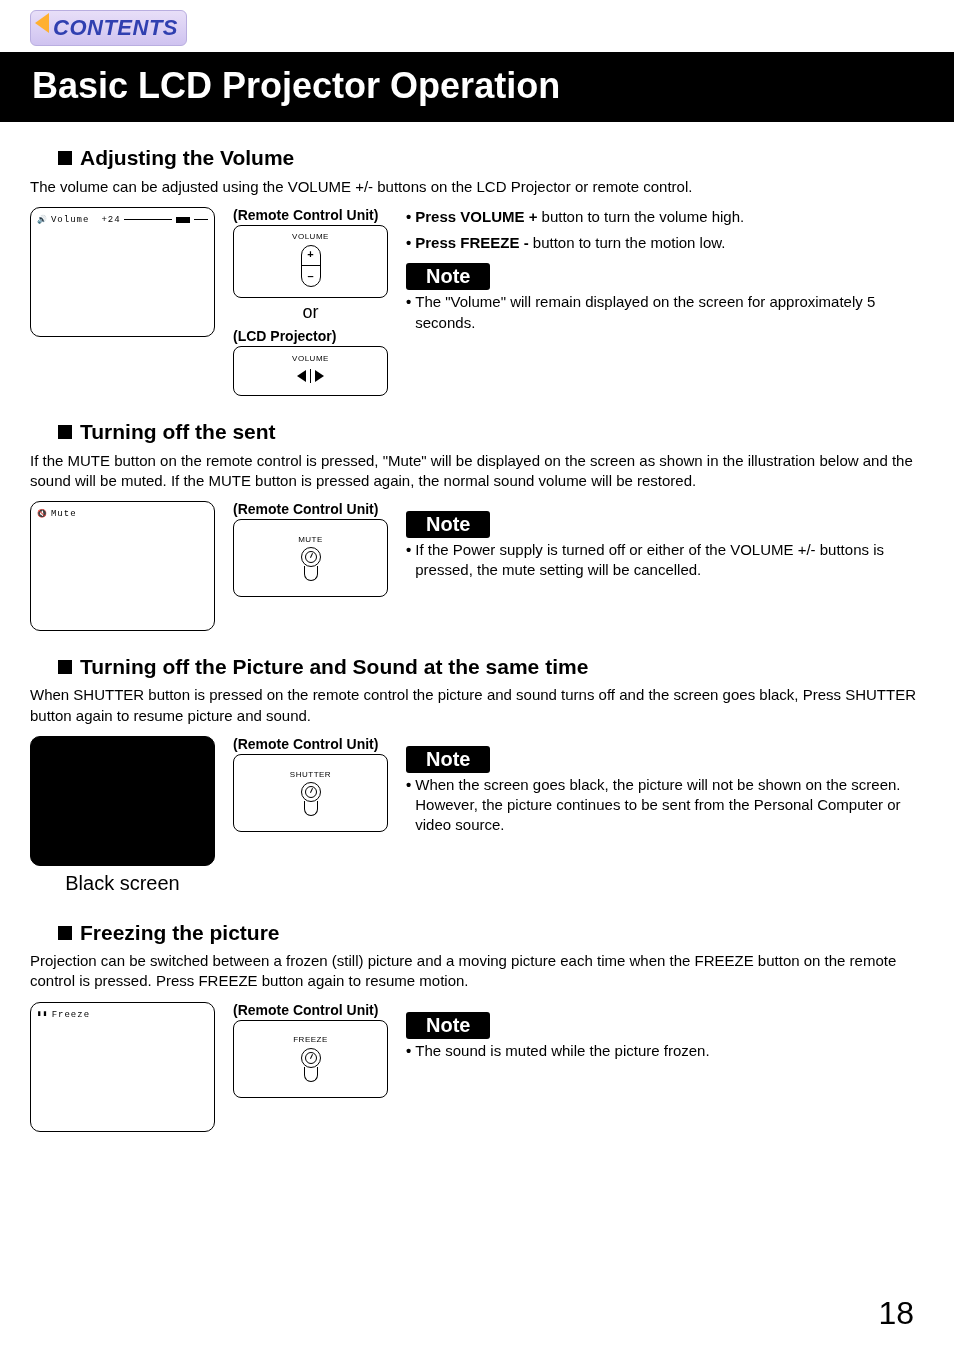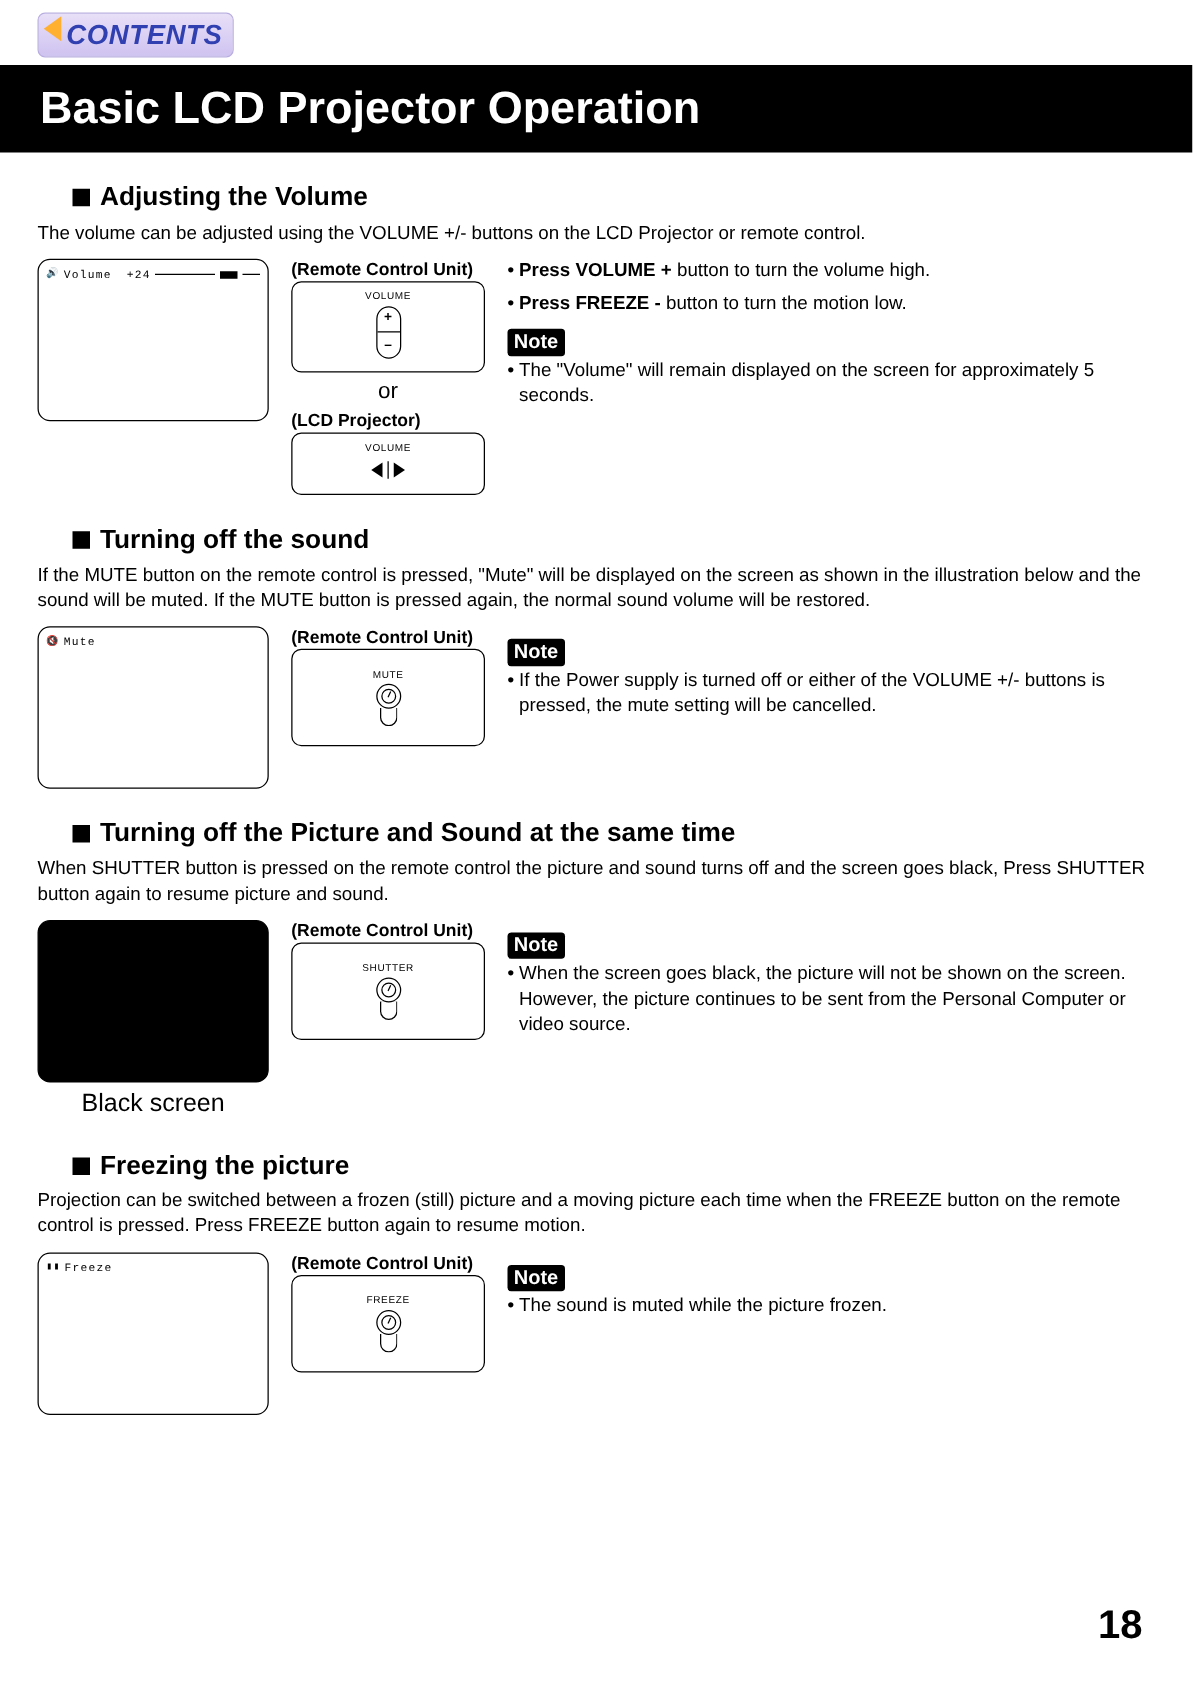--- a/index.html
+++ b/index.html
@@ -130,34 +130,34 @@
   .lcd-vol .tri-l, .lcd-vol .tri-r { width:0;height:0; }
   .lcd-vol .tri-l { border-top:6px solid transparent; border-bottom:6px solid transparent; border-right:9px solid #000;}
   .lcd-vol .tri-r { border-top:6px solid transparent; border-bottom:6px solid transparent; border-left:9px solid #000;}
   .info-col { flex: 1; }
   .bullet-line { display:flex; gap:4px; margin-bottom:6px; }
   .bullet-line .dot { font-weight:bold; }
   .note-tag {
     display:inline-block;
     background:#000; color:#fff;
     font-weight:bold;
-    padding: 0 5px;
+    padding: 0 20px;
     border-radius:3px;
-    font-size:16px;
+    font-size:20px;
     margin: 4px 0 2px;
     text-align: right;
   }
   .note-body { display:flex; gap:4px; margin-left:0; }
   .note-body .dot { font-weight:bold; }
   .page-num {
     position: fixed;
     text-align: right;
     font-size: 32px;
-    font-weight: bold;
-    right: 40px; bottom: 30px;
+    font-weight: normal;
+    right: 40px; bottom: 16px;
   }
   .spacer-top { height: 6px; }
   .icon-mini { font-size: 8px; }
 </style>
 </head>
 <body>
 
 
 
 
@@ -234,21 +234,21 @@
         <span>The "Volume" will remain displayed on the screen for approximately 5 seconds.</span>
       </div>
     </div>
   </div>
 </div>
 
 
 <div class="section">
   <div class="sec-head">
     <span class="sq"></span>
-    <h2>Turning off the sound</h2>
+    <h2>Turning off the sent</h2>
   </div>
   <p class="intro">If the MUTE button on the remote control is pressed, "Mute" will be displayed on the screen as shown in the illustration below and the sound will be muted. If the MUTE button is pressed again,  the normal sound volume will be restored.</p>
 
   <div class="row">
     <div>
       <div class="screen-box">
         <div class="screen-line">
           <span class="icon-mini">🔇</span>
           <span>Mute</span>
         </div>

